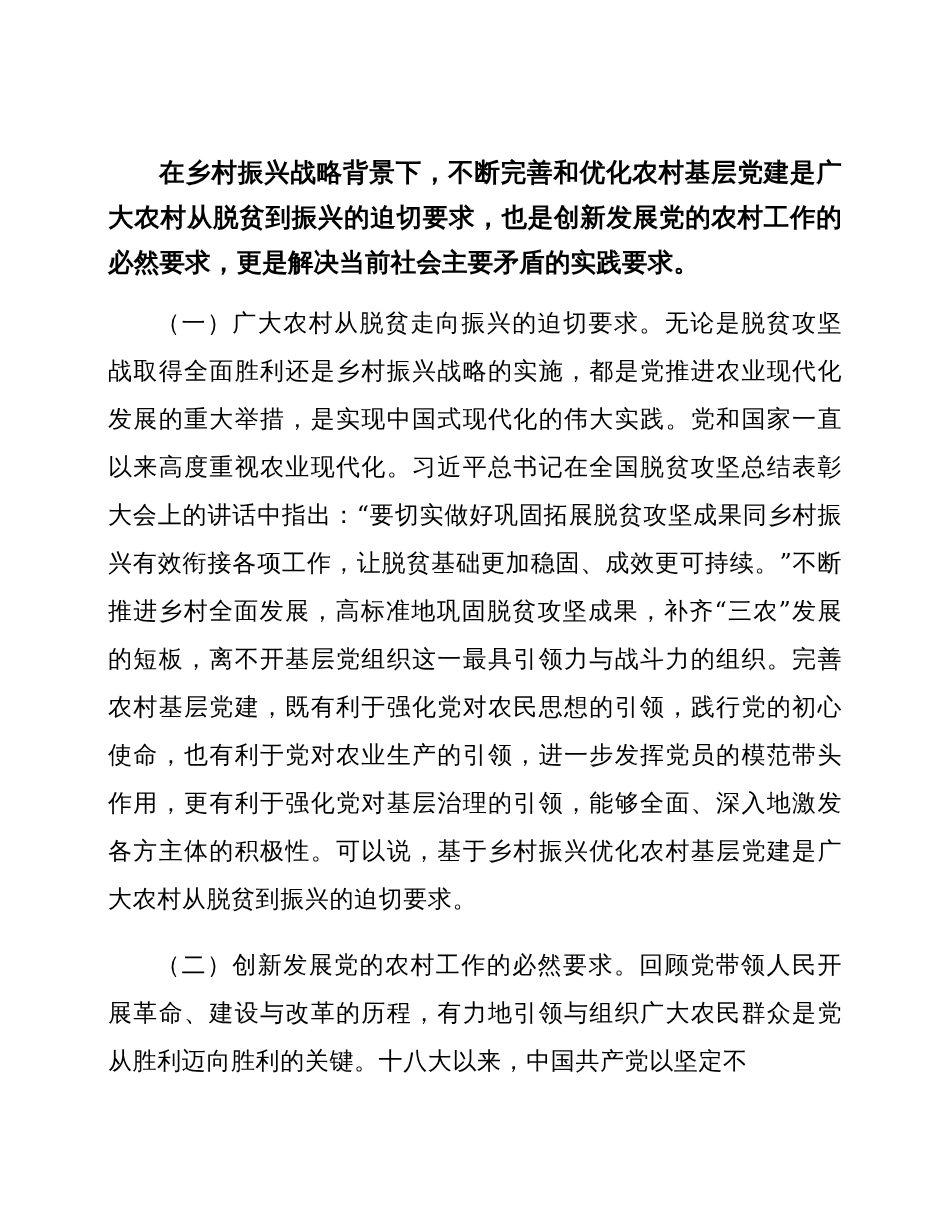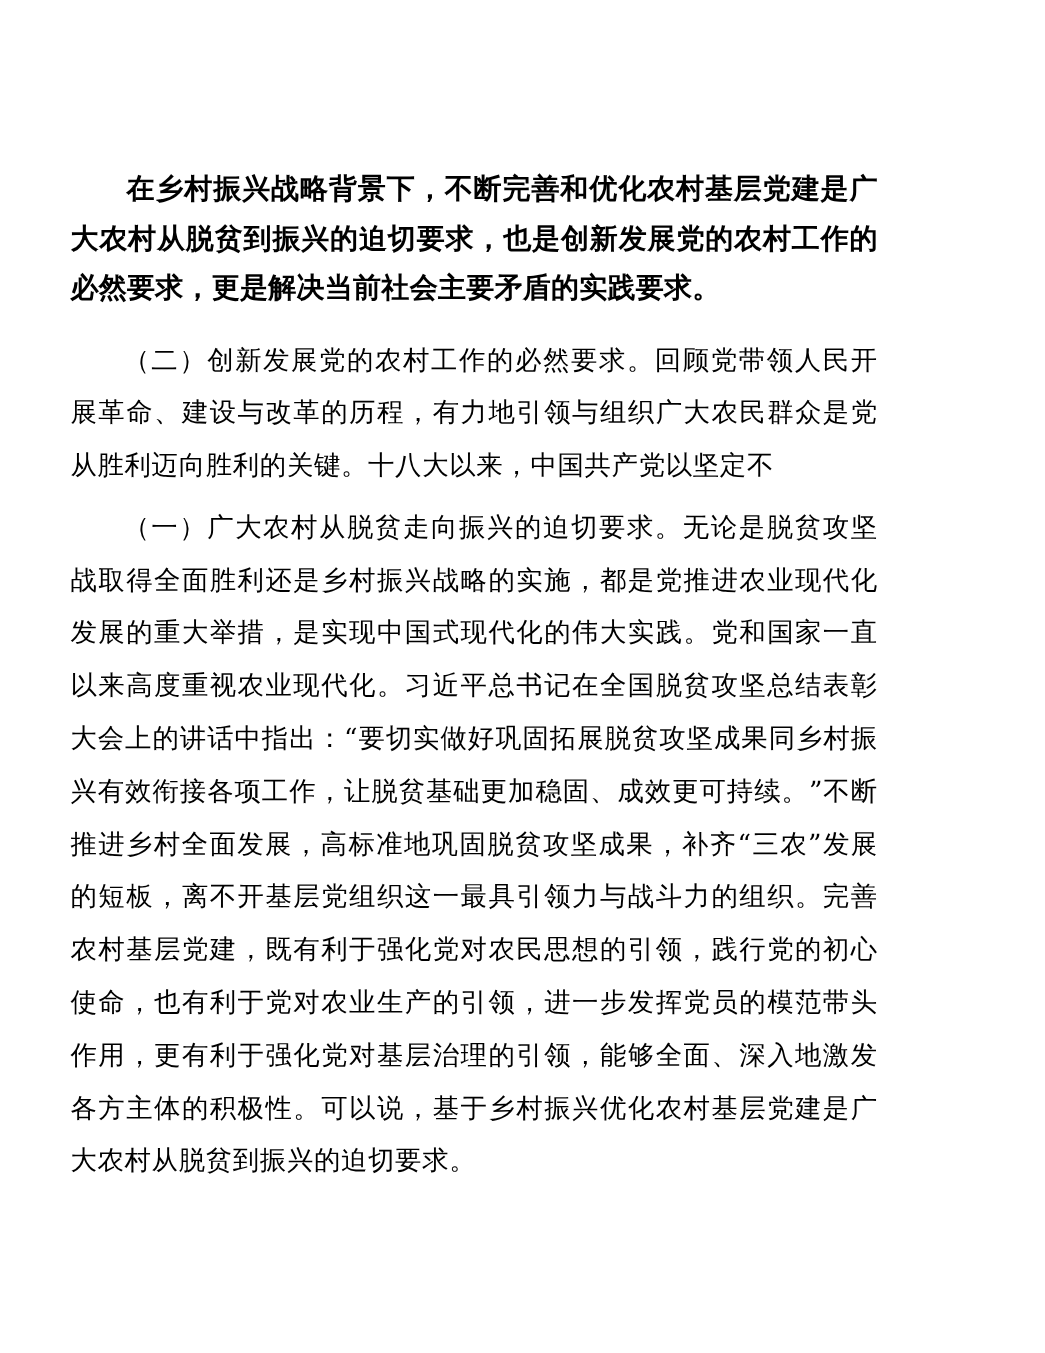--- a/index.html
+++ b/index.html
@@ -12,21 +12,21 @@
     height: 1230px;
     font-family: "DejaVu Sans", "Liberation Sans", sans-serif;
     color: #000000;
     overflow: hidden;
   }
   .page {
     position: relative;
     width: 950px;
     height: 1230px;
     box-sizing: border-box;
-    padding: 150px 108px 60px 64px;
+    padding: 150px 108px 60px 108px;
     background: #ffffff;
   }
   .doc-body {
     width: 734px;
   }
   p {
     margin: 0;
     text-align: justify;
     text-justify: inter-ideograph;
   }
@@ -50,16 +50,16 @@
   .para-body.spaced-top {
     margin-top: 18px;
   }
 </style>
 </head>
 <body>
 
 <div class="page">
   <div class="doc-body">
     <p class="para-lead">在乡村振兴战略背景下，不断完善和优化农村基层党建是广大农村从脱贫到振兴的迫切要求，也是创新发展党的农村工作的必然要求，更是解决当前社会主要矛盾的实践要求。</p>
+    <p class="para-body">（一）广大农村从脱贫走向振兴的迫切要求。无论是脱贫攻坚战取得全面胜利还是乡村振兴战略的实施，都是党推进农业现代化发展的重大举措，是实现中国式现代化的伟大实践。党和国家一直以来高度重视农业现代化。习近平总书记在全国脱贫攻坚总结表彰大会上的讲话中指出：“要切实做好巩固拓展脱贫攻坚成果同乡村振兴有效衔接各项工作，让脱贫基础更加稳固、成效更可持续。”不断推进乡村全面发展，高标准地巩固脱贫攻坚成果，补齐“三农”发展的短板，离不开基层党组织这一最具引领力与战斗力的组织。完善农村基层党建，既有利于强化党对农民思想的引领，践行党的初心使命，也有利于党对农业生产的引领，进一步发挥党员的模范带头作用，更有利于强化党对基层治理的引领，能够全面、深入地激发各方主体的积极性。可以说，基于乡村振兴优化农村基层党建是广大农村从脱贫到振兴的迫切要求。</p>
     <p class="para-body spaced-top">（二）创新发展党的农村工作的必然要求。回顾党带领人民开展革命、建设与改革的历程，有力地引领与组织广大农民群众是党从胜利迈向胜利的关键。十八大以来，中国共产党以坚定不</p>
-    <p class="para-body">（一）广大农村从脱贫走向振兴的迫切要求。无论是脱贫攻坚战取得全面胜利还是乡村振兴战略的实施，都是党推进农业现代化发展的重大举措，是实现中国式现代化的伟大实践。党和国家一直以来高度重视农业现代化。习近平总书记在全国脱贫攻坚总结表彰大会上的讲话中指出：“要切实做好巩固拓展脱贫攻坚成果同乡村振兴有效衔接各项工作，让脱贫基础更加稳固、成效更可持续。”不断推进乡村全面发展，高标准地巩固脱贫攻坚成果，补齐“三农”发展的短板，离不开基层党组织这一最具引领力与战斗力的组织。完善农村基层党建，既有利于强化党对农民思想的引领，践行党的初心使命，也有利于党对农业生产的引领，进一步发挥党员的模范带头作用，更有利于强化党对基层治理的引领，能够全面、深入地激发各方主体的积极性。可以说，基于乡村振兴优化农村基层党建是广大农村从脱贫到振兴的迫切要求。</p>
   </div>
 </div>
 
 </body></html>

